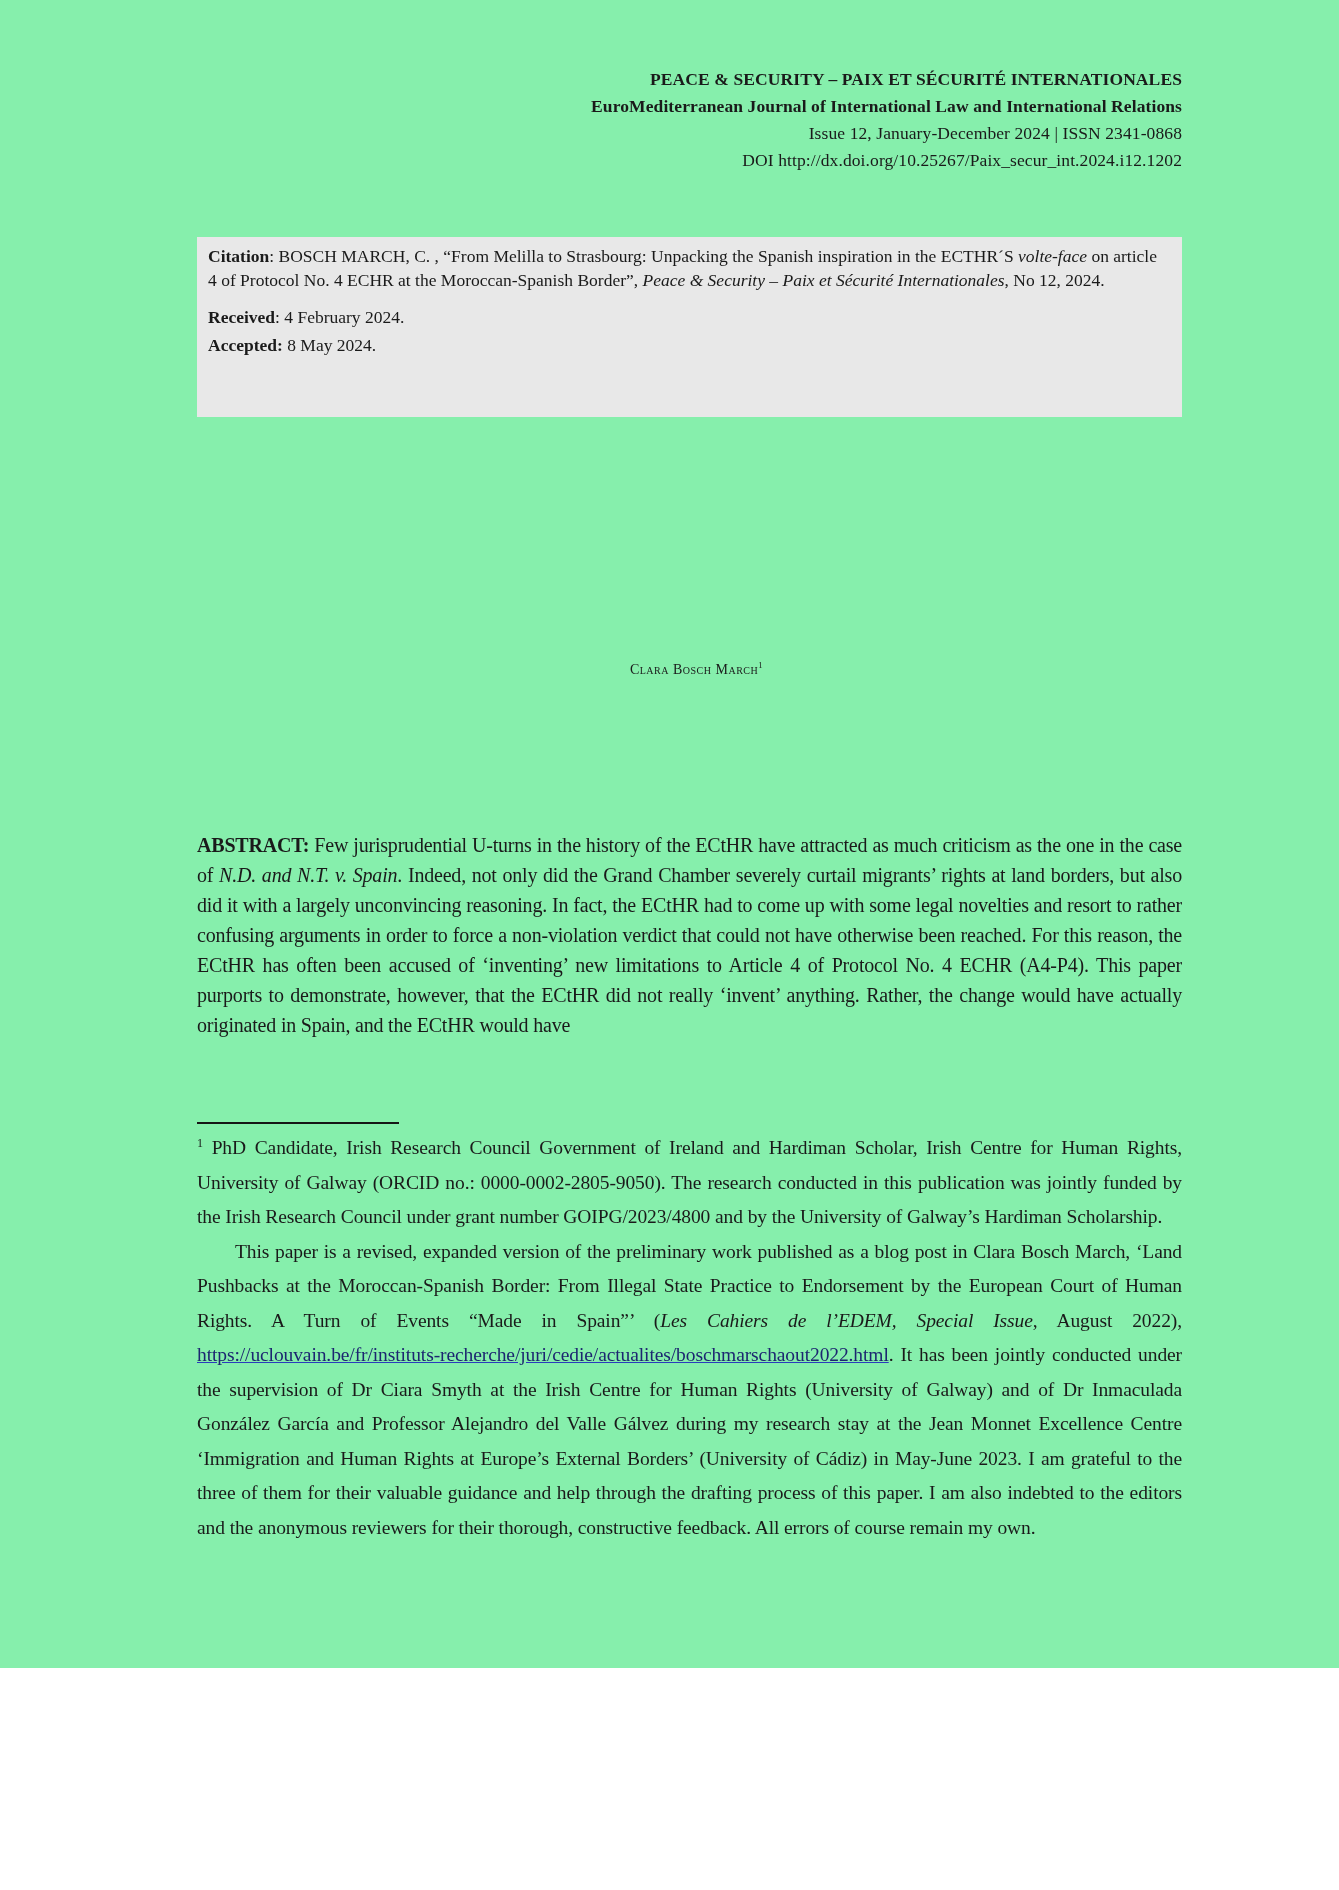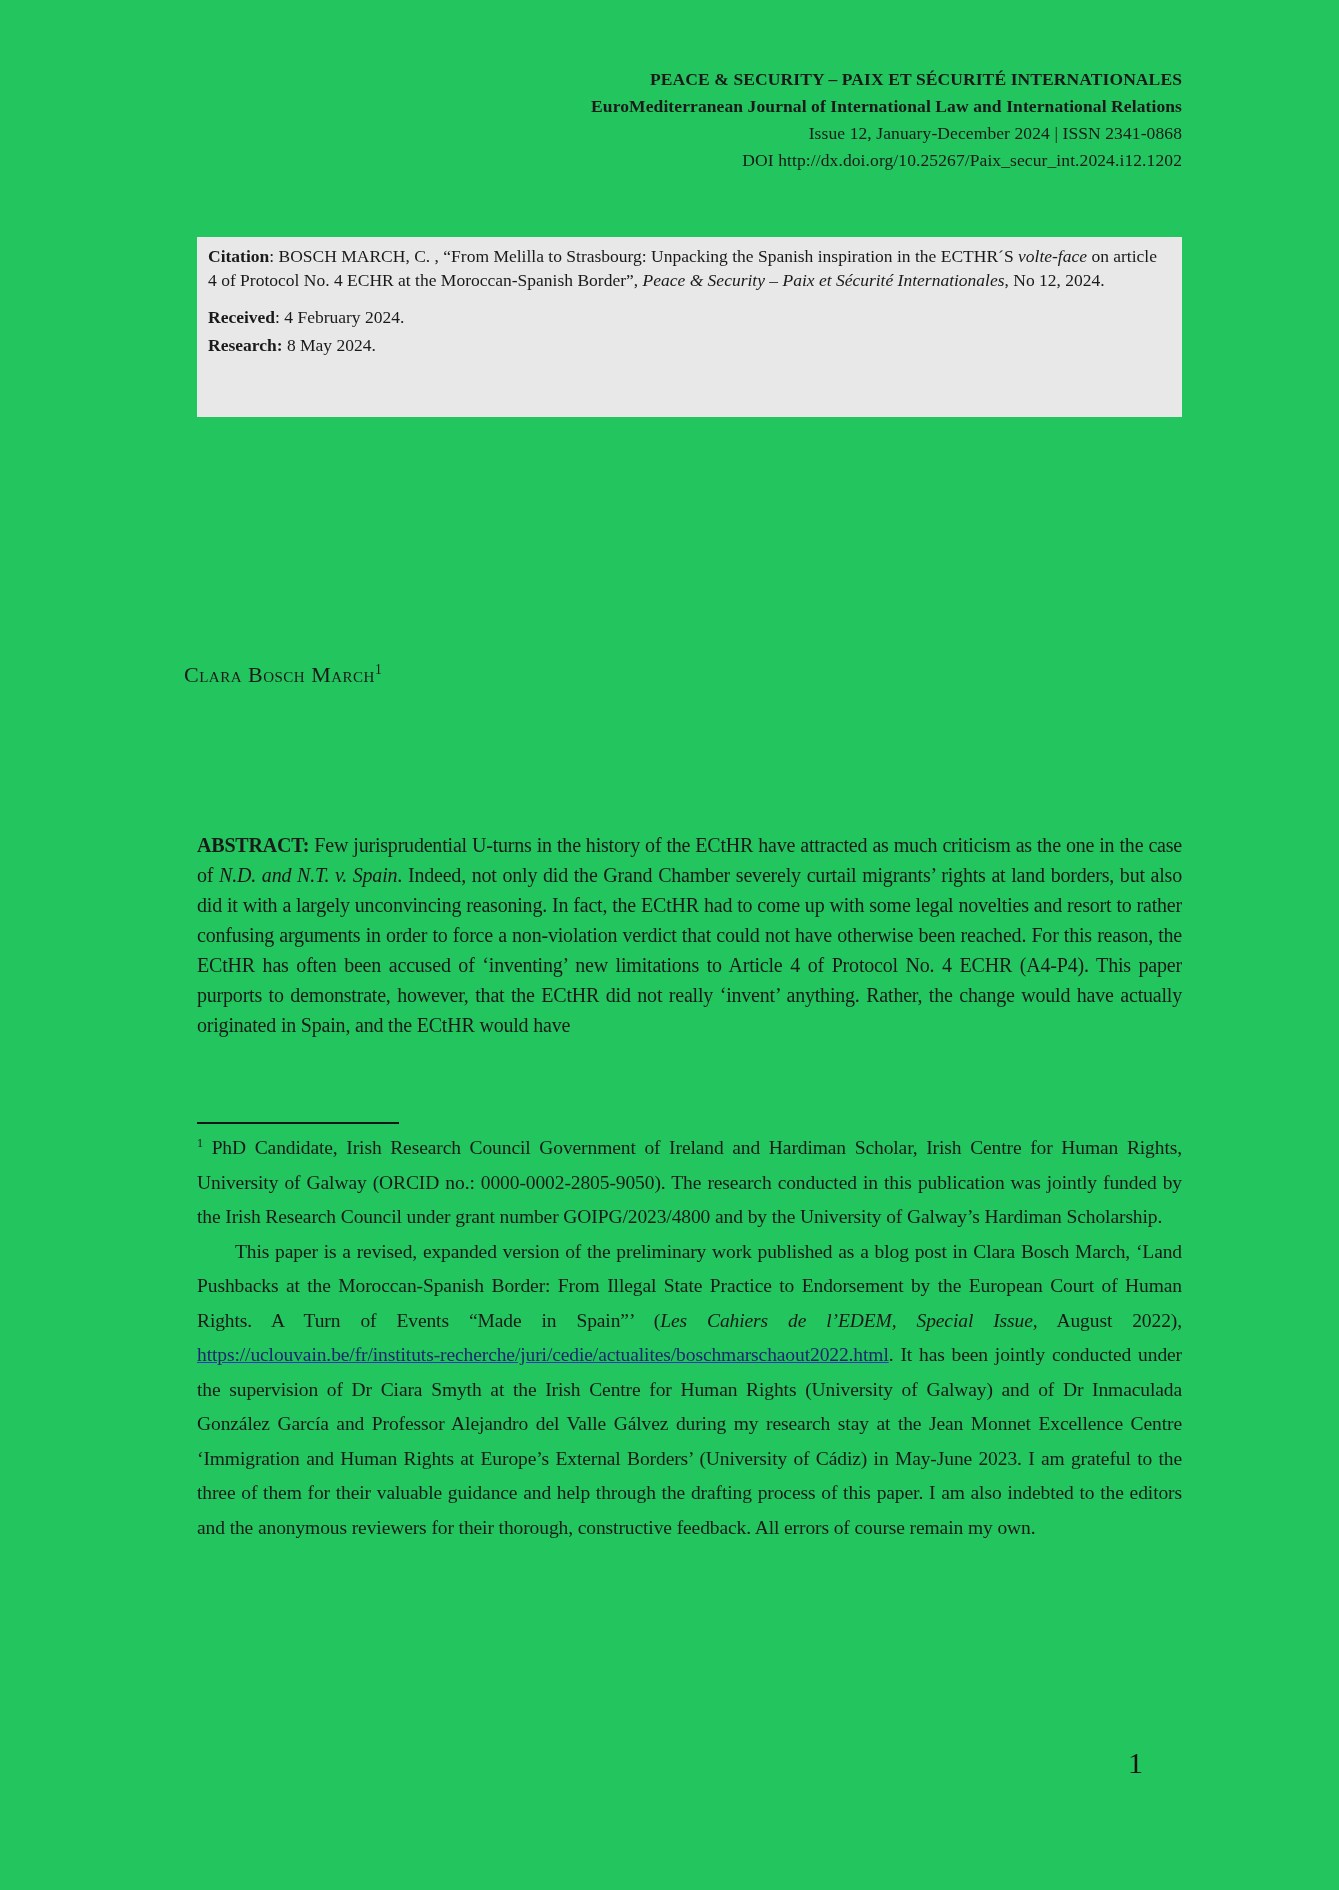--- a/index.html
+++ b/index.html
@@ -1,17 +1,17 @@
 <!DOCTYPE html>
 <html><head>
 <meta charset="utf-8">
 <style>
   html,body { margin:0; padding:0; background:#ffffff; }
   .page {
-    position:relative; width:1339px; height:1890px; background:#22c55e;
+    position:relative; width:1339px; height:1668px; background:#86efac;
     font-family:"Liberation Serif", serif; color:#1a1a1a; overflow:hidden;
   }
 
   
   .journal-header { position:absolute; top:66px; left:197px; width:985px; text-align:right;
     font-size:17.5px; line-height:27px; letter-spacing:0.1px; }
   .jh-bold { font-weight:bold; }
 
   
   .citation-box { position:absolute; top:237px; left:197px; width:985px; height:180px;
@@ -21,22 +21,22 @@
   .cb-citation { line-height:23.5px; text-align:left; }
   .cb-received { margin-top:11px !important; line-height:28px; }
   .cb-accepted { line-height:28px; }
 
   
   .article-title { position:absolute; top:470px; left:169px; width:1040px; margin:0;
     text-align:center; font-family:"Liberation Sans", sans-serif; font-weight:normal;
     font-size:30px; line-height:42px; letter-spacing:-0.5px; color:#111; }
 
   
-  .author-line { position:absolute; top:662px; left:184px; width:985px; text-align:left;
-    font-variant:small-caps; font-size:22px; letter-spacing:0.5px; }
+  .author-line { position:absolute; top:662px; left:204px; width:985px; text-align:center;
+    font-variant:small-caps; font-size:14px; letter-spacing:0.5px; }
   sup { font-size:0.62em; vertical-align:super; line-height:0; }
 
   
   .outline { position:absolute; top:756px; left:265px; width:807px; text-align:justify;
     font-size:20px; line-height:27.5px; letter-spacing:0.2px; }
 
   
   .abstract { position:absolute; top:830px; left:197px; width:985px; margin:0;
     text-align:justify; font-size:20px; line-height:30px; letter-spacing:-0.2px; }
 
@@ -63,21 +63,21 @@
   <header class="journal-header">
     <div class="jh-bold">PEACE &amp; SECURITY – PAIX ET SÉCURITÉ INTERNATIONALES</div>
     <div class="jh-bold">EuroMediterranean Journal of International Law and International Relations</div>
     <div>Issue 12, January-December 2024 | ISSN 2341-0868</div>
     <div>DOI http://dx.doi.org/10.25267/Paix_secur_int.2024.i12.1202</div>
   </header>
 
   <section class="citation-box">
     <p class="cb-citation"><span style="font-weight: bold;">Citation</span><span>: BOSCH MARCH, C. , “From Melilla to Strasbourg: Unpacking the Spanish inspiration in the ECTHR´S </span><span style="font-style: italic;">volte-face</span><span> on article 4 of Protocol No. 4 ECHR at the Moroccan-Spanish Border”, </span><span style="font-style: italic;">Peace &amp; Security – Paix et Sécurité Internationales</span><span>, No 12, 2024.</span></p>
     <p class="cb-received"><span style="font-weight: bold;">Received</span><span>: 4 February 2024.</span></p>
-    <p class="cb-accepted"><span style="font-weight: bold;">Research:</span><span> 8 May 2024.</span></p>
+    <p class="cb-accepted"><span style="font-weight: bold;">Accepted:</span><span> 8 May 2024.</span></p>
   </section>
 
 
   <div class="author-line"><span>Clara Bosch March</span><sup>1</sup></div>
 
 
   <p class="abstract"><span style="font-weight: bold;">ABSTRACT:</span><span> Few jurisprudential U-turns in the history of the ECtHR have attracted as much criticism as the one in the case of </span><span style="font-style: italic;">N.D. and N.T. v. Spain</span><span>. Indeed, not only did the Grand Chamber severely curtail migrants’ rights at land borders, but also did it with a largely unconvincing reasoning. In fact, the ECtHR had to come up with some legal novelties and resort to rather confusing arguments in order to force a non-violation verdict that could not have otherwise been reached. For this reason, the ECtHR has often been accused of ‘inventing’ new limitations to Article 4 of Protocol No. 4 ECHR (A4-P4). This paper purports to demonstrate, however, that the ECtHR did not really ‘invent’ anything. Rather, the change would have actually originated in Spain, and the ECtHR would have</span></p>
 
   <div class="footnote-block">
     <hr class="fn-rule">

